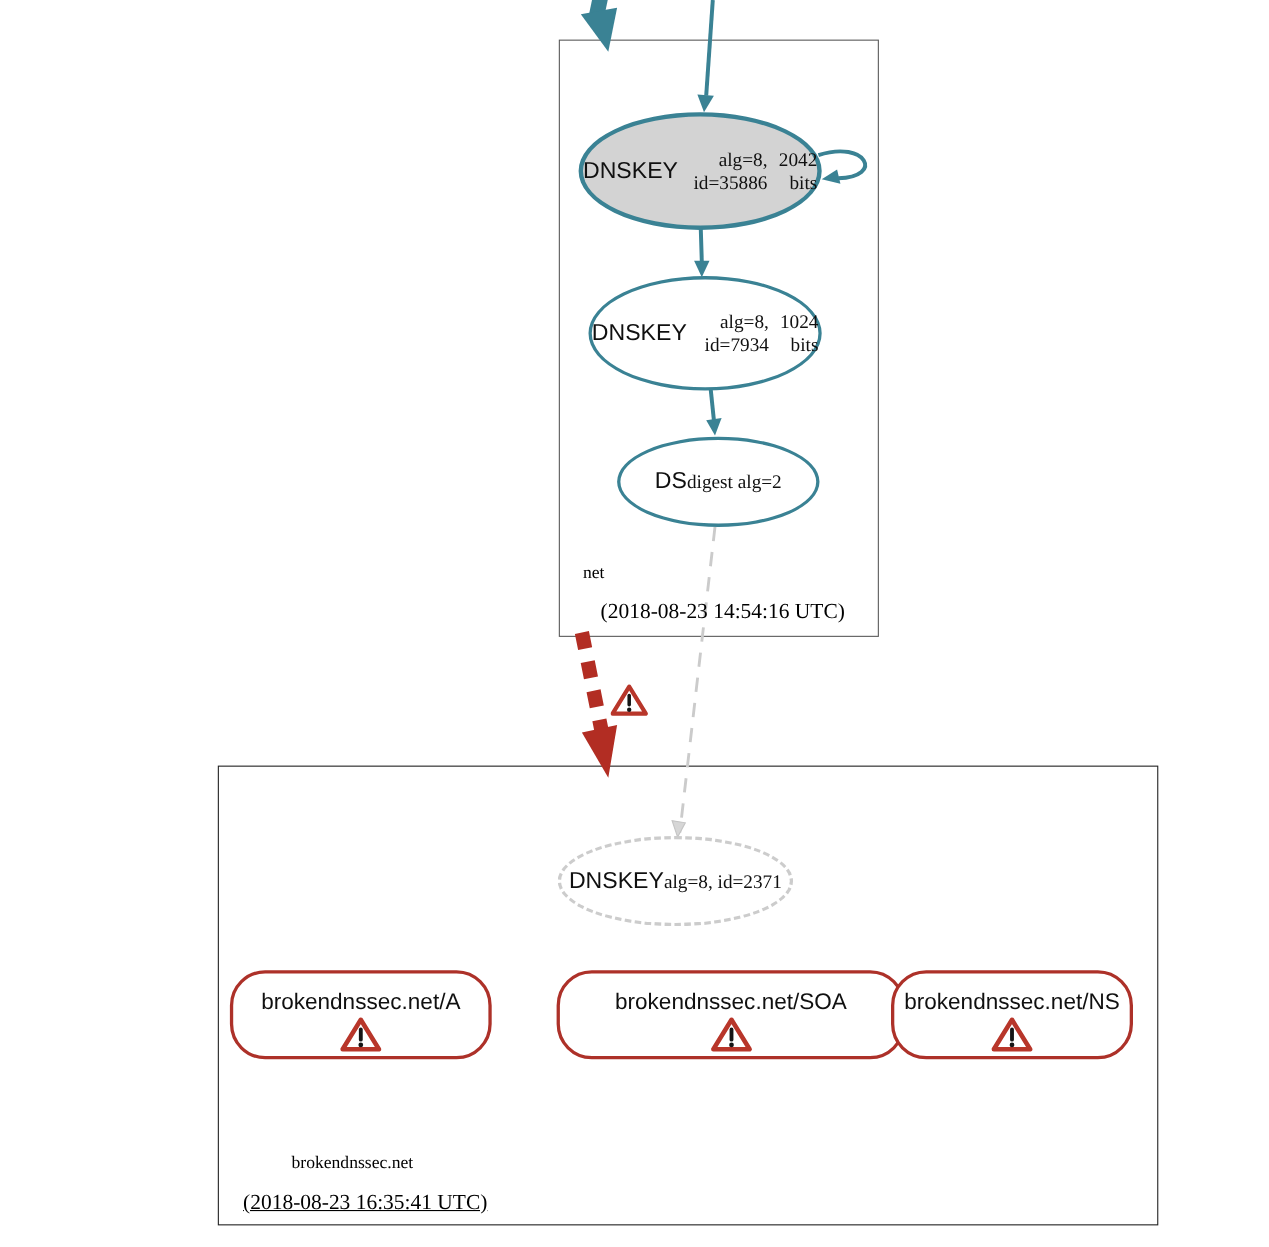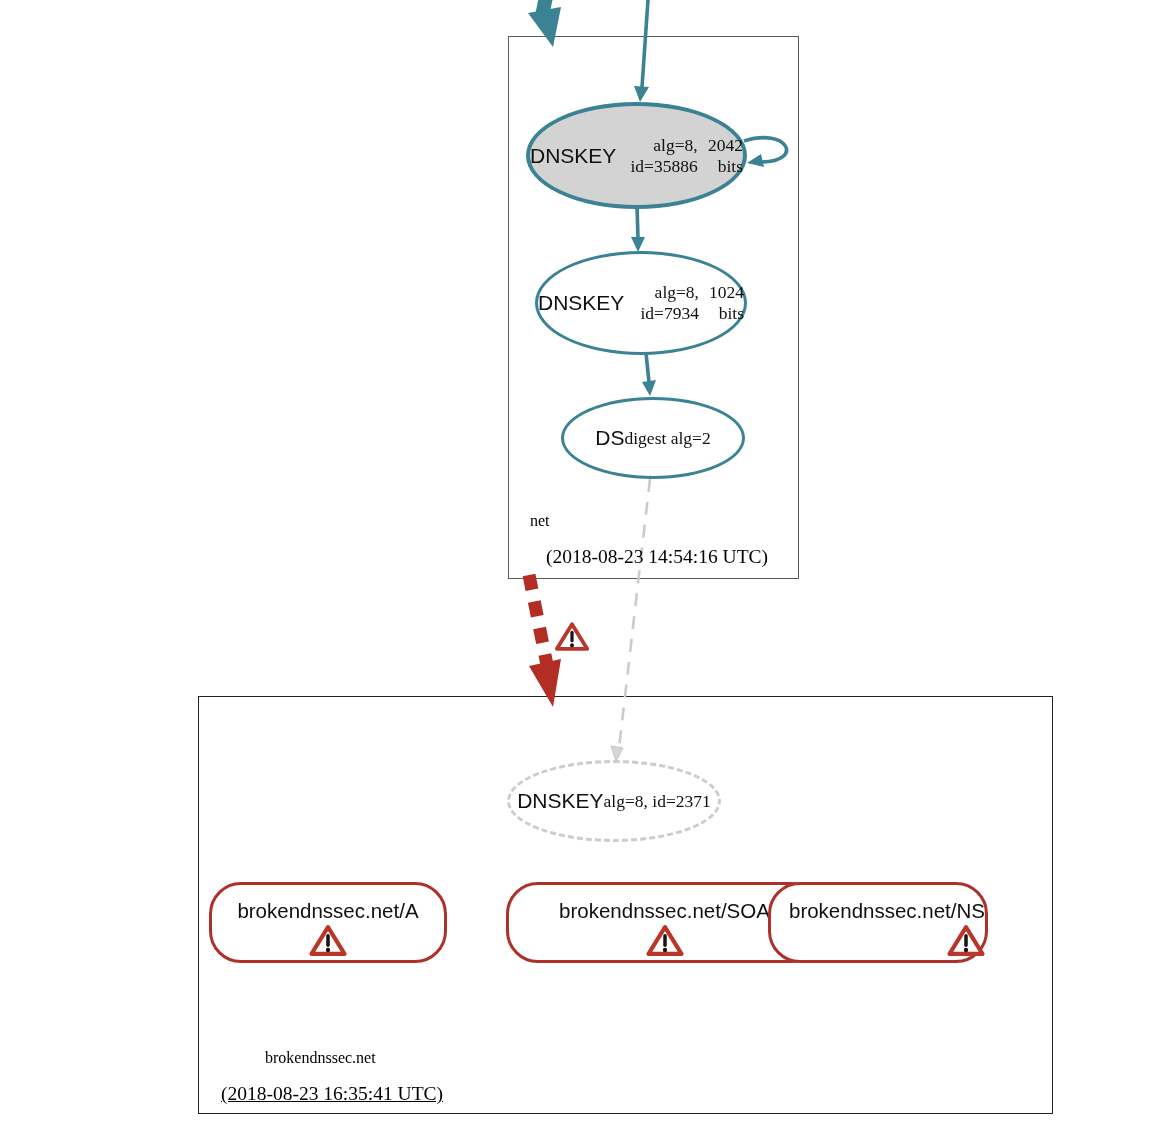--- a/index.html
+++ b/index.html
@@ -39,21 +39,21 @@
 
   
   .rrset {
     position: absolute; top: 882px; height: 81px; z-index: 3; box-sizing: border-box;
     border: 3.5px solid #ad3129; border-radius: 32px; background: #ffffff;
     display: flex; flex-direction: column; align-items: center;
     padding-top: 15px;
   }
   #rrset-a   { left: 209px; width: 238px; }
   #rrset-soa { left: 478px; width: 317px; margin-left: 28px; }
-  #rrset-ns  { left: 768px; width: 220px; align-items: flex-end; }
+  #rrset-ns  { left: 810px; width: 220px; }
   .rrset-label { font-family: "Liberation Sans", sans-serif; font-size: 20.5px; color: #101010; line-height: 1.1; }
 
   
   .zone-name { position: absolute; z-index: 3; font-size: 16px; }
   .zone-ts   { position: absolute; z-index: 3; font-size: 19.5px; }
   #net-name    { left: 530px; top: 512px; }
   #net-ts      { left: 530px; top: 546px; margin-left: 16px; }
   #broken-name { left: 221px; top: 1049px; margin-left: 44px; }
   #broken-ts   { left: 221px; top: 1083px; text-decoration: underline; }
 

